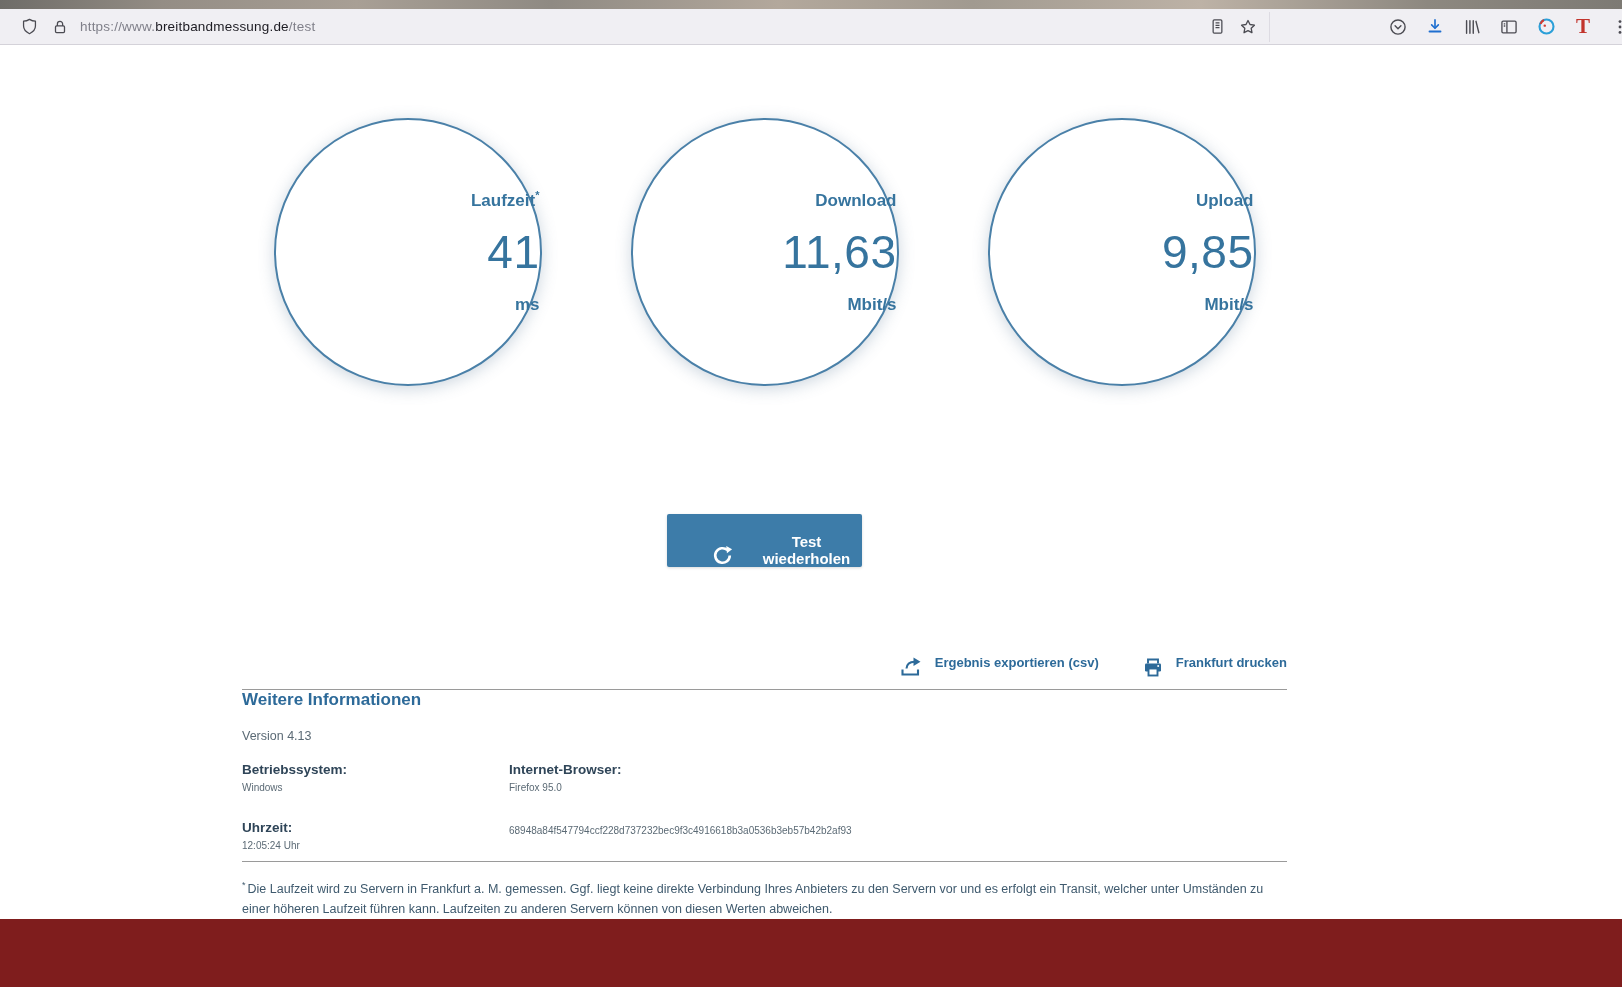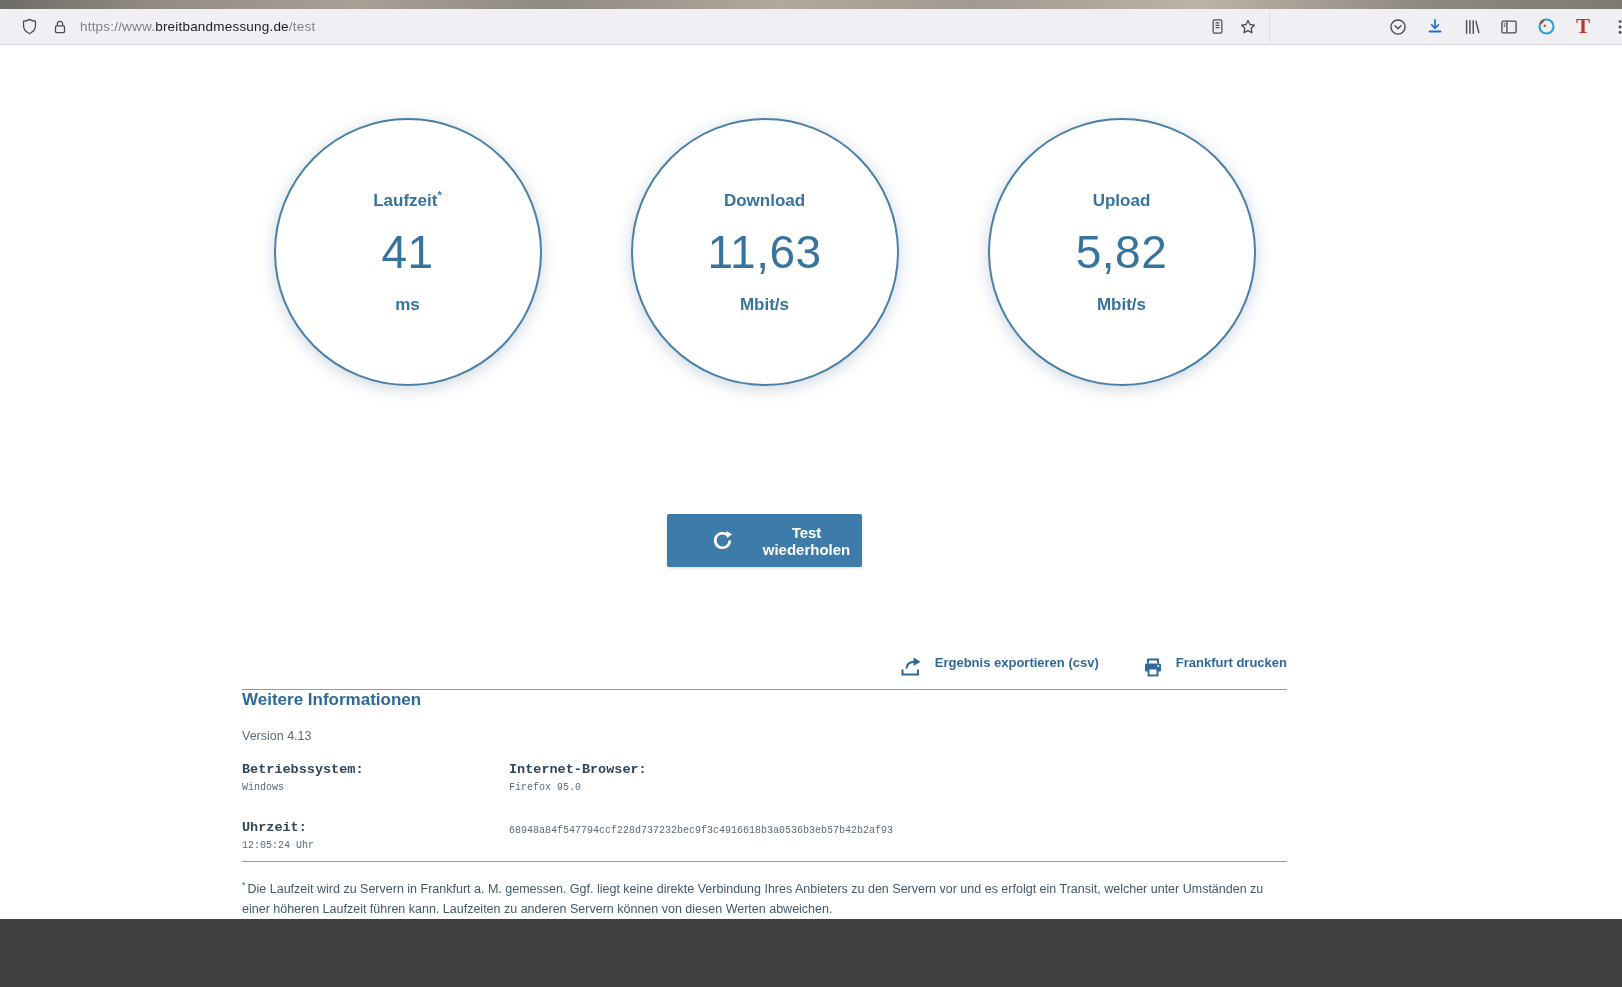--- a/index.html
+++ b/index.html
@@ -1,19 +1,19 @@
 <!DOCTYPE html>
 <html><head>
 <meta charset="utf-8">
 <style>
   * { box-sizing: border-box; margin: 0; padding: 0; }
   html,body { width:1622px; height:987px; }
   body { font-family: "Liberation Sans", sans-serif; background:#fff; }
 
-  .window { position:relative; width:1622px; height:987px; overflow:hidden; background:#404040; }
+  .window { position:relative; width:1622px; height:987px; overflow:hidden; background:#7f1d1d; }
 
   
   .top-strip {
     height:9px;
     background: linear-gradient(90deg,#6e6c68 0%,#948d85 10%,#a89f95 22%,#8f8a83 34%,#b3a89c 48%,#a19a90 60%,#bdb2a6 74%,#8d8880 88%,#7d7a74 100%);
   }
 
   
   .toolbar {
     height:36px; background:#f0eff3; border-bottom:1px solid #d4d2d9;
@@ -34,48 +34,48 @@
 
   
   .page { background:#fff; }
   .content { width:1045px; margin-left:242px; }
 
   .circles { display:flex; justify-content:center; gap:89px; padding-top:73px; }
   .circle {
     width:268px; height:268px; border-radius:50%;
     border:2px solid #4a7fa5; border-color:#4a80a8;
     box-shadow: 0 3px 16px rgba(90,120,150,.30);
-    background:#fff; display:flex; flex-direction:column; align-items:center; justify-content:center;
+    background:#fff; display:flex; flex-direction:column; align-items:flex-end; justify-content:center;
     text-align:center;
   }
   .circle .label { font-size:17px; font-weight:bold; color:#36749e; }
   .circle .label sup { font-size:11px; }
   .circle .value { font-size:46px; font-weight:normal; color:#36749e; margin:14px 0 16px; letter-spacing:.5px; }
   .circle .unit  { font-size:17px; font-weight:bold; color:#36749e; }
 
   .button-row { display:flex; justify-content:center; margin-top:128px; }
   .repeat-btn {
     width:195px; height:53px; background:#3d7ca9; color:#fff; border:none; border-radius:2px;
-    display:flex; align-items:center; justify-content:center; gap:17px;
+    display:flex; align-items:flex-end; justify-content:center; gap:17px;
     font-family:"Liberation Sans", sans-serif; font-size:15px; font-weight:bold; cursor:pointer;
     box-shadow:0 1px 3px rgba(0,0,0,.15);
     padding-left:44px;
   }
   .repeat-btn svg { display:block; }
 
   .links-row { display:flex; justify-content:flex-end; align-items:center; gap:42px; margin-top:88px; }
   .result-link { display:flex; align-items:flex-start; gap:11px; color:#2d6a99; font-size:13px; font-weight:bold; text-decoration:none; cursor:pointer; }
   .result-link svg { display:block; }
 
   .rule { border:none; border-top:1px solid #9a9a9a; margin-top:10px; }
 
   .info-heading { font-size:17px; font-weight:bold; color:#2d6a99; }
   .version { margin-top:19px; font-size:12.5px; color:#5b6a75; }
 
-  .info-grid { display:grid; grid-template-columns:267px 258px 1fr;font-family:Liberation Mono, monospace; }
+  .info-grid { display:grid; grid-template-columns:267px 258px 1fr; }
   .info-grid.r1 { margin-top:19px; }
   .info-grid.r2 { margin-top:27px; }
   .field .flabel { font-size:13.5px; font-weight:bold; color:#2f4558; }
   .field .fvalue { margin-top:5px; font-size:10px; color:#5b6a75; white-space:nowrap; }
 
   .footnote { margin-top:17px; font-size:12.5px; color:#3f5a6e; line-height:1.55; }
   .footnote sup { font-size:9px; margin-right:2px; }
 </style>
 </head>
 <body>
@@ -165,21 +165,21 @@
           <div class="value">41</div>
           <div class="unit">ms</div>
         </div>
         <div class="circle">
           <div class="label"><span>Download</span><sup></sup></div>
           <div class="value">11,63</div>
           <div class="unit">Mbit/s</div>
         </div>
         <div class="circle">
           <div class="label"><span>Upload</span><sup></sup></div>
-          <div class="value">5,82</div>
+          <div class="value">9,85</div>
           <div class="unit">Mbit/s</div>
         </div>
       </div>
 
       <div class="button-row">
         <button class="repeat-btn">
           <span>
             <svg width="23" height="23" viewBox="0 0 24 24">
               <path d="M19.6 12a7.6 7.6 0 1 1-2.4-5.55" fill="none" stroke="#fff" stroke-width="2.7"></path>
               <path d="M15.9 2.1l6.1 3.5-5.4 4z" fill="#fff"></path>

